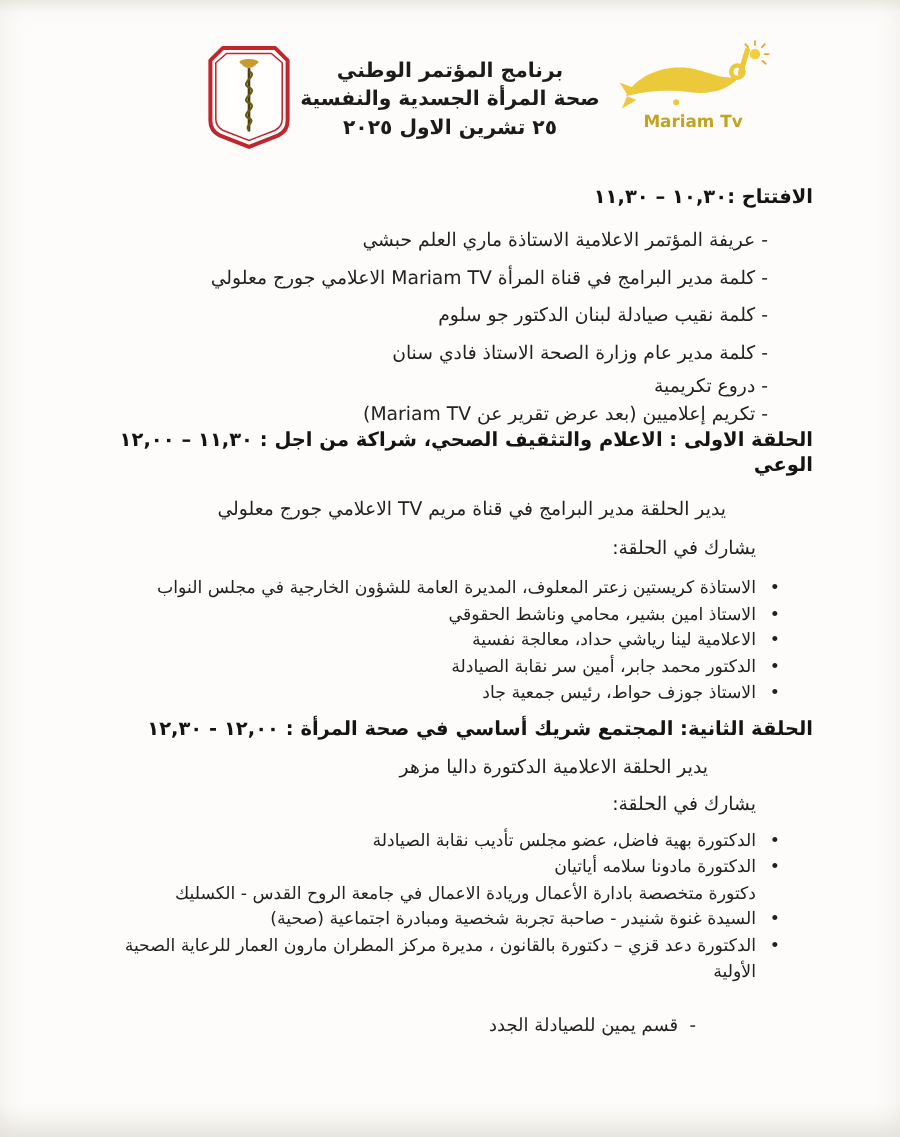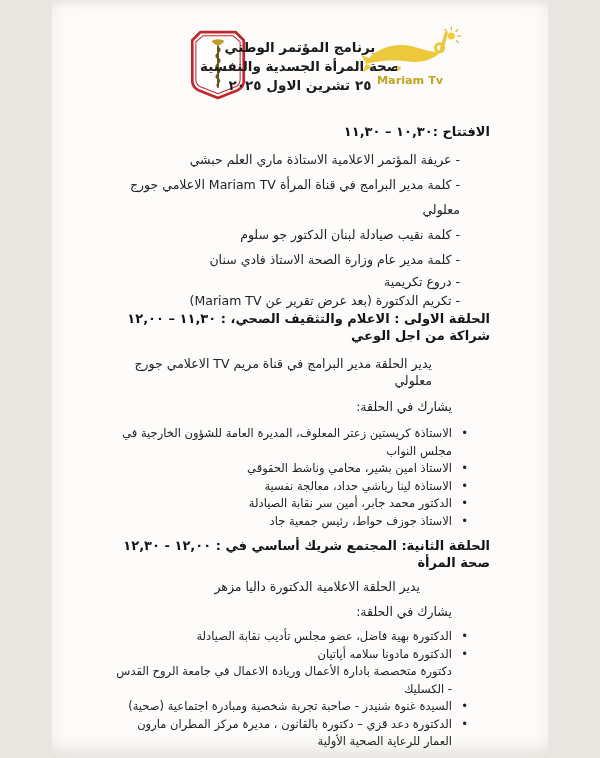--- a/index.html
+++ b/index.html
@@ -1,18 +1,18 @@
 <!DOCTYPE html>
 <html lang="ar"><head>
 <meta charset="utf-8">
 <style>
   html,body { margin:0; padding:0; background:#e9e7e2; }
   .page {
     position:relative;
-    width:496px; height:758px;
+    width:600px; height:758px;
     margin:0 auto;
     background:linear-gradient(180deg,#f3f1ec 0,#fdfcfa 8px,#fdfcfa 97%,#efede8 100%);
     font-family:"DejaVu Sans", sans-serif;
     color:#222;
     overflow:hidden;
     box-shadow:inset 0 0 18px rgba(120,115,100,.12);
   }
   
   .header { position:relative; height:123px; }
   .shield { position:absolute; left:138px; top:30px; }
@@ -96,34 +96,34 @@
       <span class="time">١٠,٣٠ – ١١,٣٠:</span>
       <span> </span>
       <span class="ttl" dir="rtl">الافتتاح</span>
     </div>
     <ul class="dash-list">
       <li>عريفة المؤتمر الاعلامية الاستاذة ماري العلم حبشي</li>
       <li>كلمة مدير البرامج في قناة المرأة Mariam TV الاعلامي جورج معلولي</li>
       <li>كلمة نقيب صيادلة لبنان الدكتور جو سلوم</li>
       <li>كلمة مدير عام وزارة الصحة الاستاذ فادي سنان</li>
       <li class="tight">دروع تكريمية</li>
-      <li class="tight">تكريم الدكتورة (بعد عرض تقرير عن Mariam TV)</li>
+      <li class="tight">تكريم إعلاميين (بعد عرض تقرير عن Mariam TV)</li>
     </ul>
 
     <div class="sec-heading sec2-heading">
       <span class="time">١١,٣٠ – ١٢,٠٠ :</span>
       <span> </span>
       <span class="ttl" dir="rtl">الحلقة الاولى : الاعلام والتثقيف الصحي، شراكة من اجل الوعي</span>
     </div>
     <div class="moderator">يدير الحلقة مدير البرامج في قناة مريم TV الاعلامي جورج معلولي</div>
     <div class="plabel">يشارك في الحلقة:</div>
     <ul class="bullet-list">
       <li>الاستاذة كريستين زعتر المعلوف، المديرة العامة للشؤون الخارجية في مجلس النواب</li>
       <li>الاستاذ امين بشير، محامي وناشط الحقوقي</li>
-      <li>الاستاذة لينا رياشي حداد، معالجة نفسية</li>
+      <li>الاعلامية لينا رياشي حداد، معالجة نفسية</li>
       <li>الدكتور محمد جابر، أمين سر نقابة الصيادلة</li>
       <li>الاستاذ جوزف حواط، رئيس جمعية جاد</li>
     </ul>
 
     <div class="s3">
       <div class="sec-heading sec3-heading">
         <span class="time">١٢,٠٠ - ١٢,٣٠ :</span>
         <span> </span>
         <span class="ttl" dir="rtl">الحلقة الثانية: المجتمع شريك أساسي في صحة المرأة</span>
       </div>

